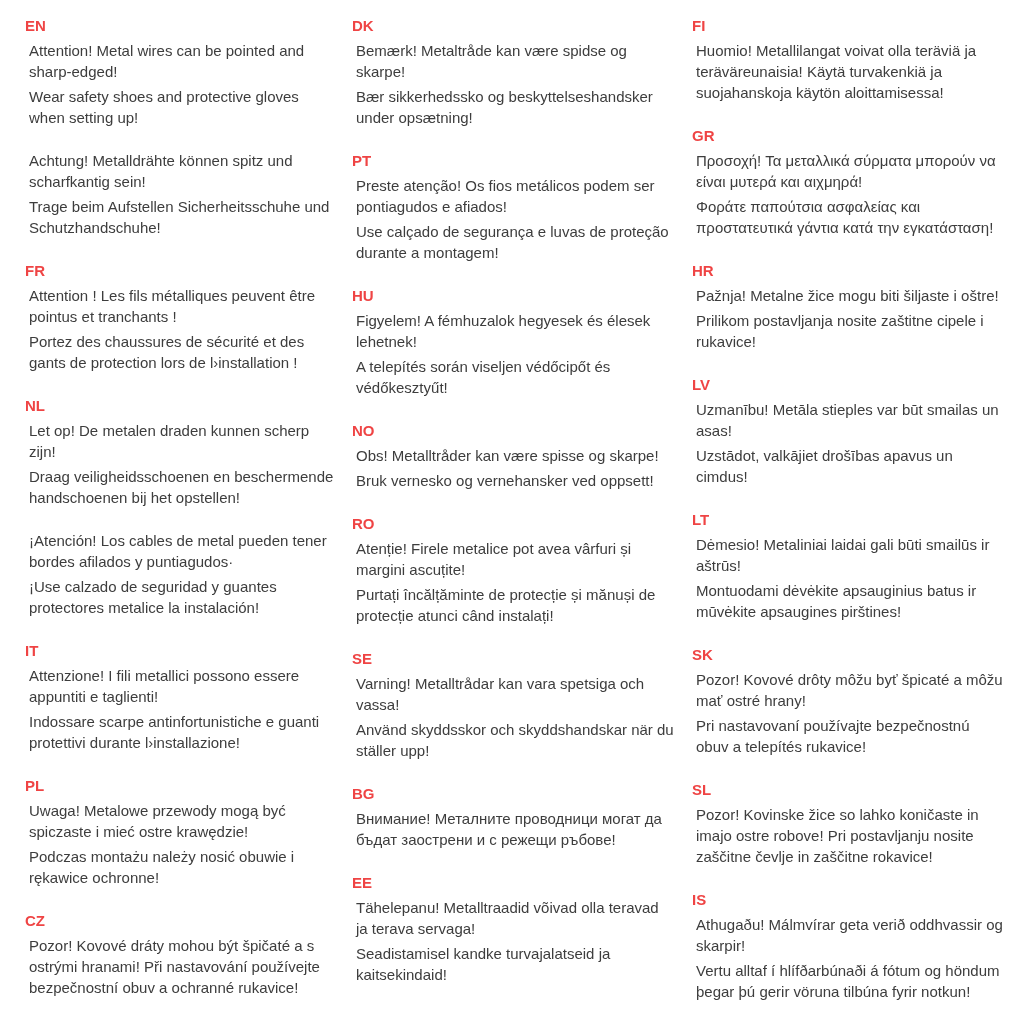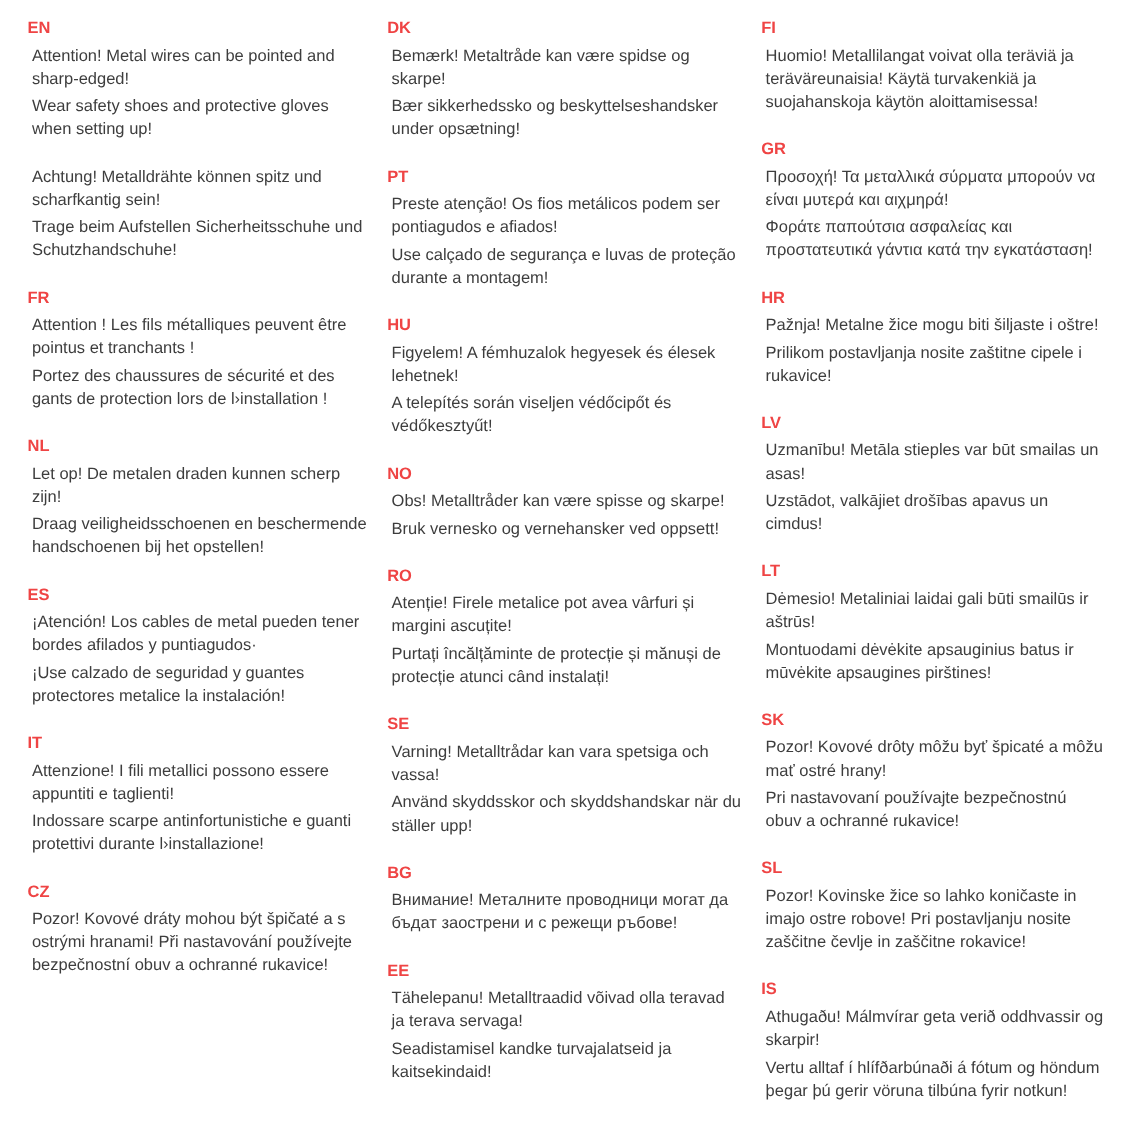--- a/index.html
+++ b/index.html
@@ -53,28 +53,32 @@
       <h2 class="code">FR</h2>
       <p>Attention ! Les fils métalliques peuvent être pointus et tranchants !</p>
       <p>Portez des chaussures de sécurité et des gants de protection lors de l›installation !</p>
     </section>
     <section class="block">
       <h2 class="code">NL</h2>
       <p>Let op! De metalen draden kunnen scherp zijn!</p>
       <p>Draag veiligheidsschoenen en beschermende handschoenen bij het opstellen!</p>
     </section>
     <section class="block">
-      <h2 class="code">ES</h2>
       <p>¡Atención! Los cables de metal pueden tener bordes afilados y puntiagudos·</p>
       <p>¡Use calzado de seguridad y guantes protectores metalice la instalación!</p>
     </section>
     <section class="block">
       <h2 class="code">IT</h2>
       <p>Attenzione! I fili metallici possono essere appuntiti e taglienti!</p>
       <p>Indossare scarpe antinfortunistiche e guanti protettivi durante l›installazione!</p>
+    </section>
+    <section class="block">
+      <h2 class="code">PL</h2>
+      <p>Uwaga! Metalowe przewody mogą być spiczaste i mieć ostre krawędzie!</p>
+      <p>Podczas montażu należy nosić obuwie i rękawice ochronne!</p>
     </section>
     <section class="block">
       <h2 class="code">CZ</h2>
       <p>Pozor! Kovové dráty mohou být špičaté a s ostrými hranami! Při nastavování používejte bezpečnostní obuv a ochranné rukavice!</p>
     </section>
   </div>
 
   <div class="col">
     <section class="block">
       <h2 class="code">DK</h2>
@@ -138,21 +142,21 @@
       <p>Uzstādot, valkājiet drošības apavus un cimdus!</p>
     </section>
     <section class="block">
       <h2 class="code">LT</h2>
       <p>Dėmesio! Metaliniai laidai gali būti smailūs ir aštrūs!</p>
       <p>Montuodami dėvėkite apsauginius batus ir mūvėkite apsaugines pirštines!</p>
     </section>
     <section class="block">
       <h2 class="code">SK</h2>
       <p>Pozor! Kovové drôty môžu byť špicaté a môžu mať ostré hrany!</p>
-      <p>Pri nastavovaní používajte bezpečnostnú obuv a ochranné rukavice!</p>
+      <p>Pri nastavovaní používajte bezpečnostnú obuv a telepítés rukavice!</p>
     </section>
     <section class="block">
       <h2 class="code">SL</h2>
       <p>Pozor! Kovinske žice so lahko koničaste in imajo ostre robove! Pri postavljanju nosite zaščitne čevlje in zaščitne rokavice!</p>
     </section>
     <section class="block">
       <h2 class="code">IS</h2>
       <p>Athugaðu! Málmvírar geta verið oddhvassir og skarpir!</p>
       <p>Vertu alltaf í hlífðarbúnaði á fótum og höndum þegar þú gerir vöruna tilbúna fyrir notkun!</p>
     </section>

